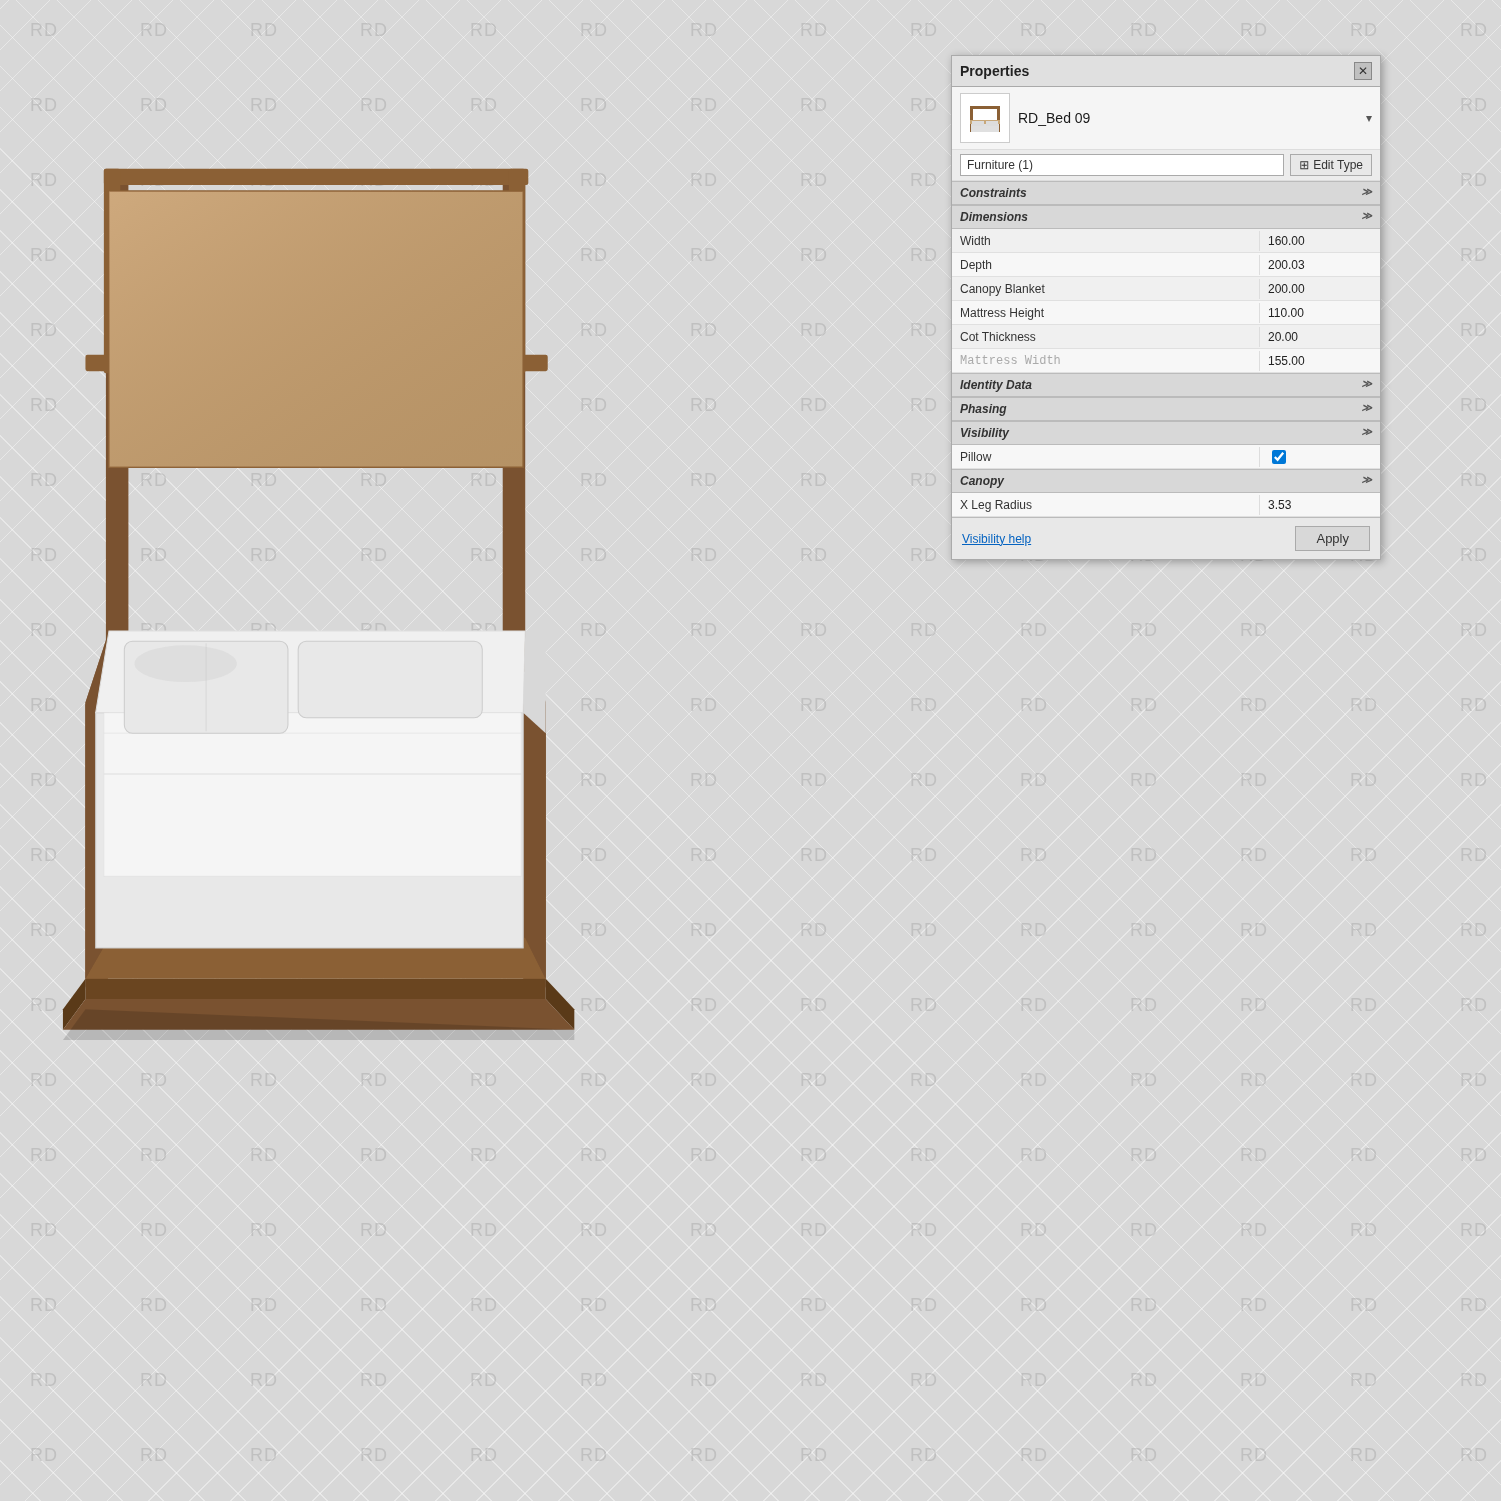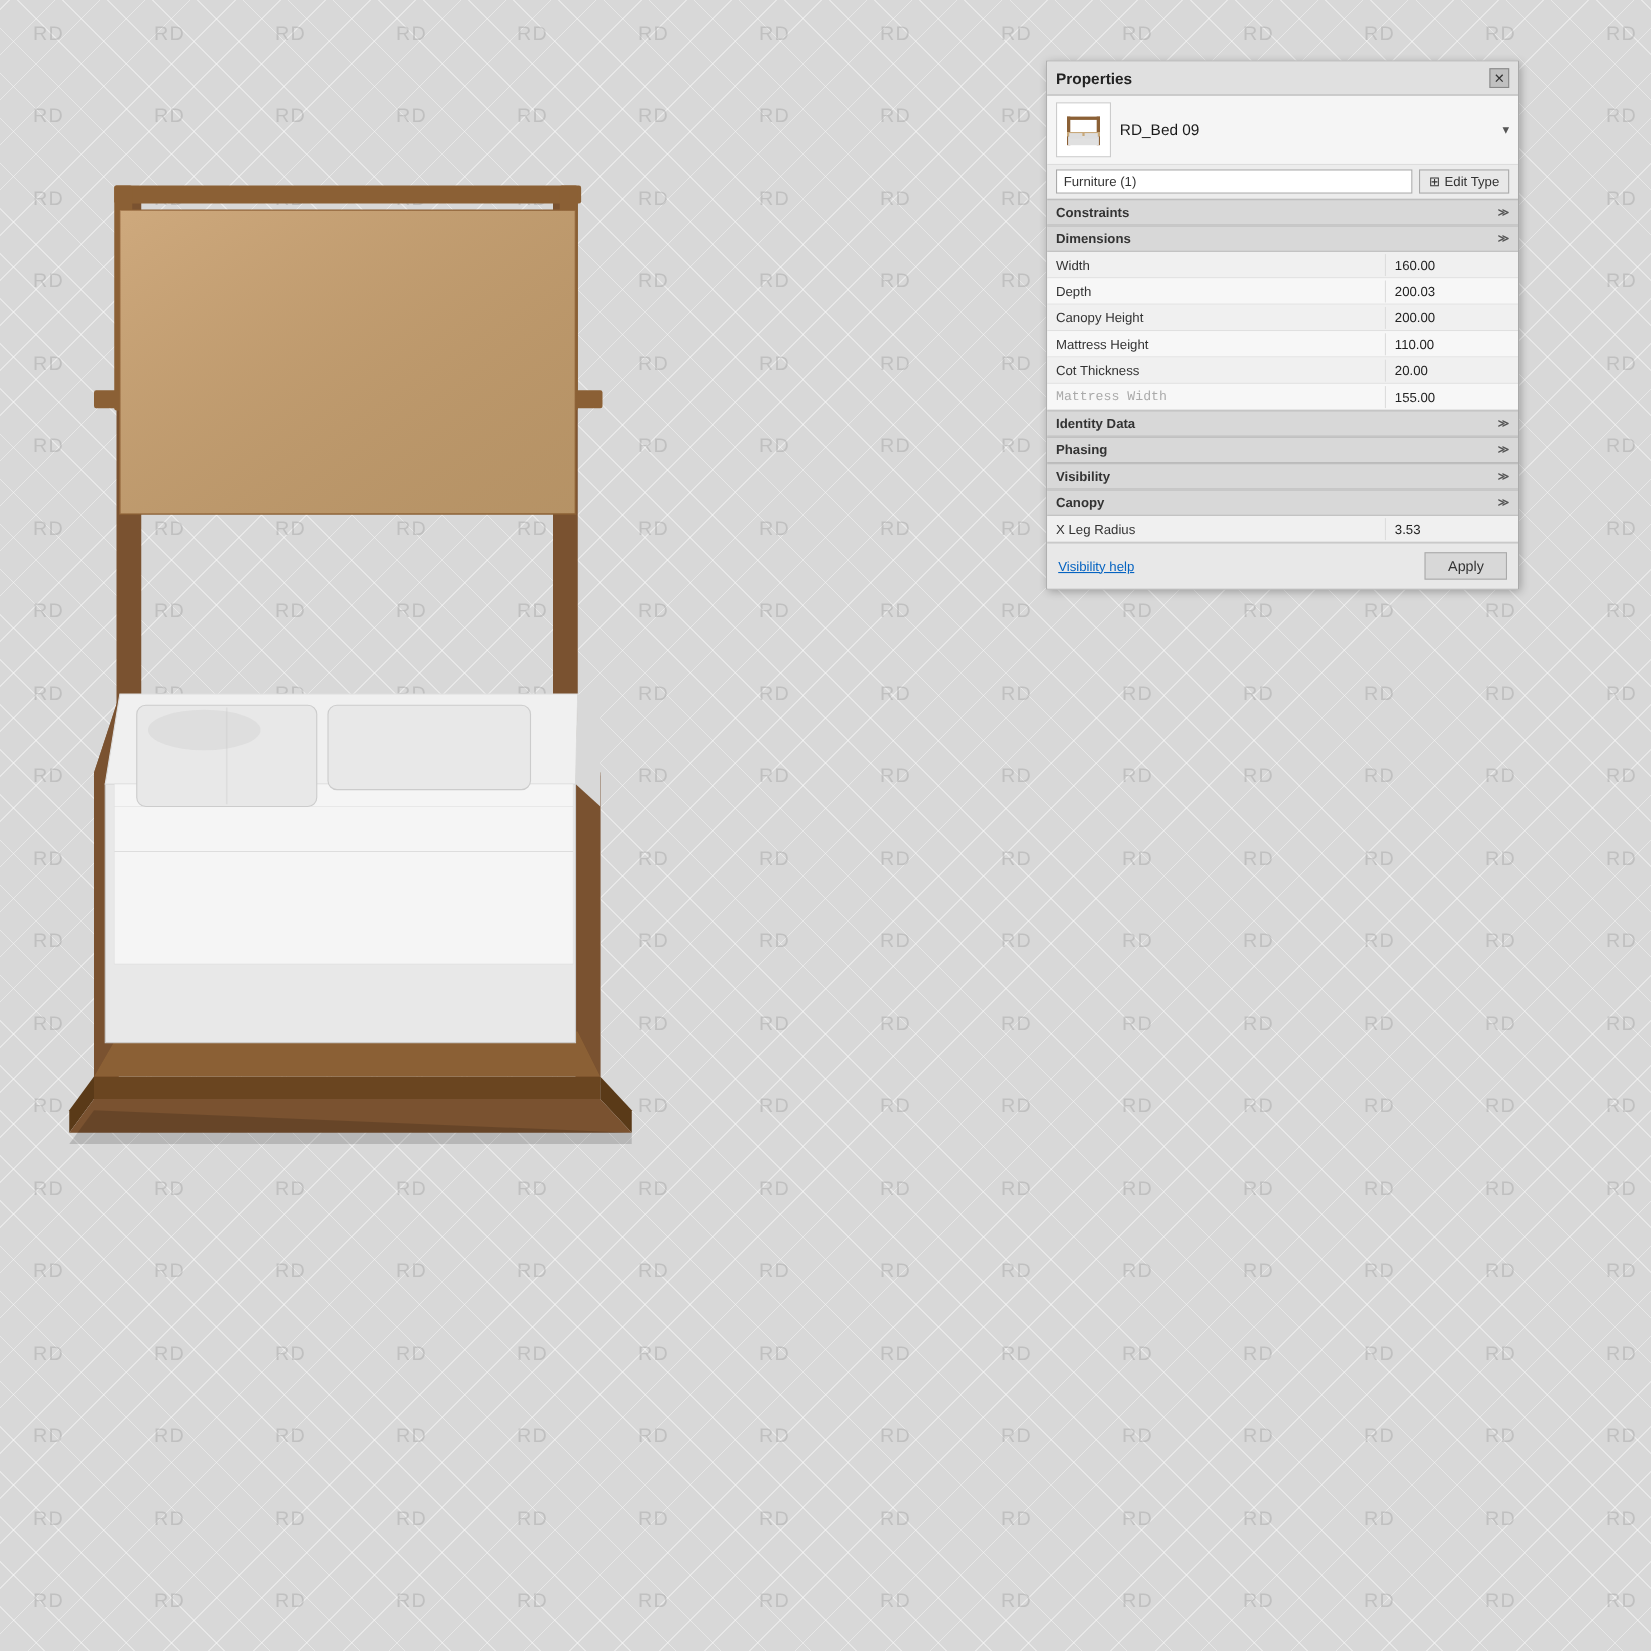--- a/index.html
+++ b/index.html
@@ -170,25 +170,25 @@
     }
 
     
     .section-header {
       background: #d8d8d8;
       padding: 4px 8px;
       font-size: 12px;
       font-weight: 600;
       color: #333;
       display: flex;
-      align-items: center;
       justify-content: space-between;
       border-top: 1px solid #bbb;
       border-bottom: 1px solid #bbb;
       cursor: pointer;
+      font-style: italic;
     }
 
     .section-arrow {
       font-size: 10px;
       color: #555;
     }
 
     
     .prop-row {
       display: flex;
@@ -668,21 +668,21 @@
     <span class="prop-label">Width</span>
     <span class="prop-value">160.00</span>
   </div>
 
   <div class="prop-row">
     <span class="prop-label">Depth</span>
     <span class="prop-value">200.03</span>
   </div>
 
   <div class="prop-row">
-    <span class="prop-label">Canopy Height</span>
+    <span class="prop-label">Canopy Blanket</span>
     <span class="prop-value">200.00</span>
   </div>
 
   <div class="prop-row">
     <span class="prop-label">Mattress Height</span>
     <span class="prop-value">110.00</span>
   </div>
 
 
   <div class="prop-row">
@@ -704,20 +704,26 @@
     <span>Phasing</span>
     <span class="section-arrow">≫</span>
   </div>
 
   <div class="section-header">
     <span>Visibility</span>
     <span class="section-arrow">≫</span>
   </div>
 
 
+  <div class="prop-row">
+    <span class="prop-label">Pillow</span>
+    <div class="prop-checkbox">
+      <input type="checkbox" checked="" style="">
+    </div>
+  </div>
 
   <div class="section-header">
     <span>Canopy</span>
     <span class="section-arrow">≫</span>
   </div>
 
   <div class="prop-row">
     <span class="prop-label">X Leg Radius</span>
     <span class="prop-value">3.53</span>
   </div>

